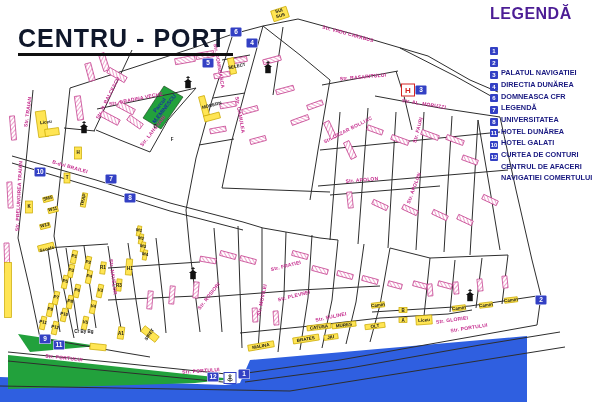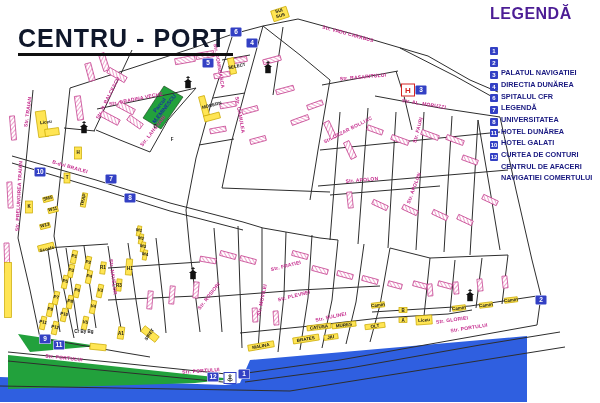--- a/index.html
+++ b/index.html
@@ -379,21 +379,21 @@
         <div class="lg-row">
           <span class="lg-num">1</span>
           <span class="lg-label">PALATUL NAVIGATIEI</span>
         </div>
         <div class="lg-row">
           <span class="lg-num">2</span>
           <span class="lg-label">DIRECTIA DUNĂREA</span>
         </div>
         <div class="lg-row">
           <span class="lg-num">3</span>
-          <span class="lg-label">SPITALUL CFR</span>
+          <span class="lg-label">DOMNEASCA CFR</span>
         </div>
         <div class="lg-row">
           <span class="lg-num">4</span>
           <span class="lg-label">LEGENDĂ</span>
         </div>
         <div class="lg-row">
           <span class="lg-num">6</span>
           <span class="lg-label">UNIVERSITATEA</span>
         </div>
         <div class="lg-row">

